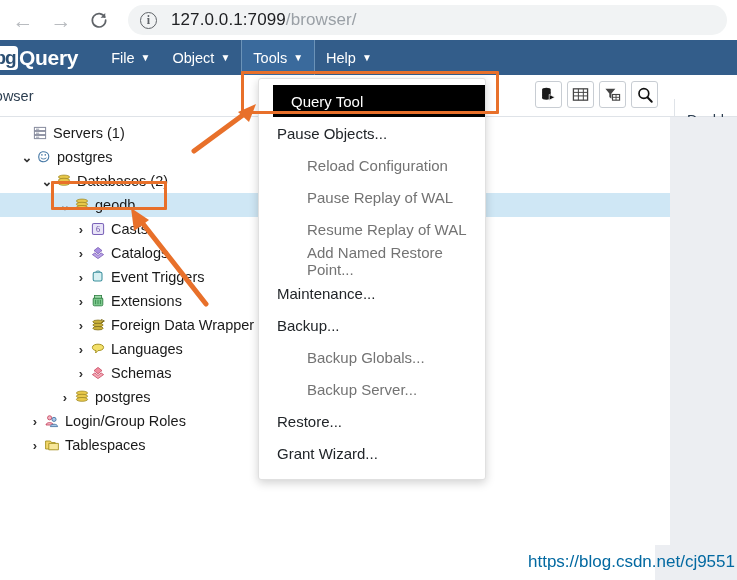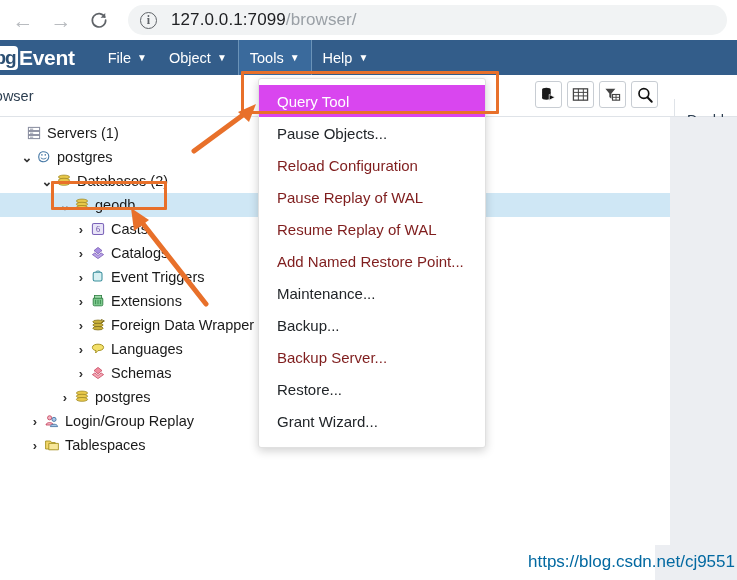--- a/index.html
+++ b/index.html
@@ -112,22 +112,22 @@
   .dropdown {
     position: absolute; left: 258px; top: 78px; width: 228px;
     background: #ffffff; border: 1px solid #e0e0e0; border-radius: 3px;
     box-shadow: 0 3px 10px rgba(0,0,0,0.18);
     padding: 6px 0 10px 0; z-index: 20;
   }
   .dd-item {
     height: 32px; display: flex; align-items: center;
     padding-left: 18px; font-size: 15px; color: #212529;
   }
-  .dd-item.highlight { background: #d946ef; color: #ffffff; }
-  .dd-item.disabled { color: #7f1d1d; }
+  .dd-item.highlight { background: #000000; color: #ffffff; margin-left: 14px; }
+  .dd-item.disabled { color: #737373; margin-left: 30px; }
 
   
   .anno-box {
     position: absolute; border: 3px solid #e8702a; z-index: 40;
     pointer-events: none; border-radius: 1px;
   }
   #anno-query-tool { left: 241px; top: 71px; width: 258px; height: 43px; }
   #anno-geodb { left: 51px; top: 181px; width: 116px; height: 29px; }
   .anno-arrow { position: absolute; z-index: 45; pointer-events: none; }
 
@@ -168,21 +168,21 @@
     </div>
     <div class="omnibox">
       <span class="info-icon">i</span>
       <span class="url-text"><span class="url-host">127.0.0.1:7099</span><span>/browser/</span></span>
     </div>
   </div>
 
   <div class="pg-header">
     <div class="pg-logo-wrap">
       <span class="pg-logo-badge">pg</span>
-      <span class="pg-logo-text">Event</span>
+      <span class="pg-logo-text">Query</span>
     </div>
     <div class="menubar">
       <div class="menu-item">
         <span>File</span>
         <span class="caret">▼</span>
       </div>
       <div class="menu-item">
         <span>Object</span>
         <span class="caret">▼</span>
       </div>
@@ -241,21 +241,21 @@
     <div class="dash-tab">
       <span>Dashbo</span>
     </div>
   </div>
 
   <div class="right-panel"></div>
   <div class="sel-strip"></div>
 
   <div class="tree">
 
-    <div class="tree-row" style="padding-left:10px">
+    <div class="tree-row" style="padding-left:16px">
       <span class="twisty"></span>
       <span class="tnode-icon">
         <svg width="16" height="16" viewBox="0 0 20 20">
           <rect x="3" y="3" width="14" height="4" fill="#fff" stroke="#8a8fa0" stroke-width="1.3"></rect>
           <rect x="3" y="8" width="14" height="4" fill="#fff" stroke="#8a8fa0" stroke-width="1.3"></rect>
           <rect x="3" y="13" width="14" height="4" fill="#fff" stroke="#8a8fa0" stroke-width="1.3"></rect>
           <rect x="5" y="4.6" width="4" height="1.2" fill="#8a8fa0"></rect>
           <rect x="5" y="9.6" width="4" height="1.2" fill="#8a8fa0"></rect>
           <rect x="5" y="14.6" width="4" height="1.2" fill="#8a8fa0"></rect>
         </svg>
@@ -396,21 +396,21 @@
     <div class="tree-row" style="padding-left:28px">
       <span class="twisty">›</span>
       <span class="tnode-icon">
         <svg width="16" height="16" viewBox="0 0 20 20">
           <circle cx="7" cy="6" r="2.6" fill="#f2b6c4" stroke="#c23a55" stroke-width="1"></circle>
           <path d="M2.5 15 C2.5 11 11.5 11 11.5 15 Z" fill="#f2b6c4" stroke="#c23a55" stroke-width="1"></path>
           <circle cx="12.5" cy="8" r="2.6" fill="#a8c8e8" stroke="#3a6a9c" stroke-width="1"></circle>
           <path d="M8 17 C8 13 17 13 17 17 Z" fill="#a8c8e8" stroke="#3a6a9c" stroke-width="1"></path>
         </svg>
       </span>
-      <span class="tlabel">Login/Group Replay</span>
+      <span class="tlabel">Login/Group Roles</span>
     </div>
 
     <div class="tree-row" style="padding-left:28px">
       <span class="twisty">›</span>
       <span class="tnode-icon">
         <svg width="16" height="16" viewBox="0 0 20 20">
           <path d="M2 5 H8 L9.5 7 H14 V15 H2 Z" fill="#f3d66a" stroke="#a38f1e" stroke-width="1.1"></path>
           <path d="M6 8 H18 V16 H6 Z" fill="#f7e79a" stroke="#a38f1e" stroke-width="1.1"></path>
         </svg>
       </span>
@@ -436,20 +436,23 @@
         <span>Resume Replay of WAL</span>
       </div>
     <div class="dd-item disabled">
         <span>Add Named Restore Point...</span>
       </div>
     <div class="dd-item">
         <span>Maintenance...</span>
       </div>
     <div class="dd-item">
         <span>Backup...</span>
+      </div>
+    <div class="dd-item disabled">
+        <span>Backup Globals...</span>
       </div>
     <div class="dd-item disabled">
         <span>Backup Server...</span>
       </div>
     <div class="dd-item">
         <span>Restore...</span>
       </div>
     <div class="dd-item">
         <span>Grant Wizard...</span>
       </div>

